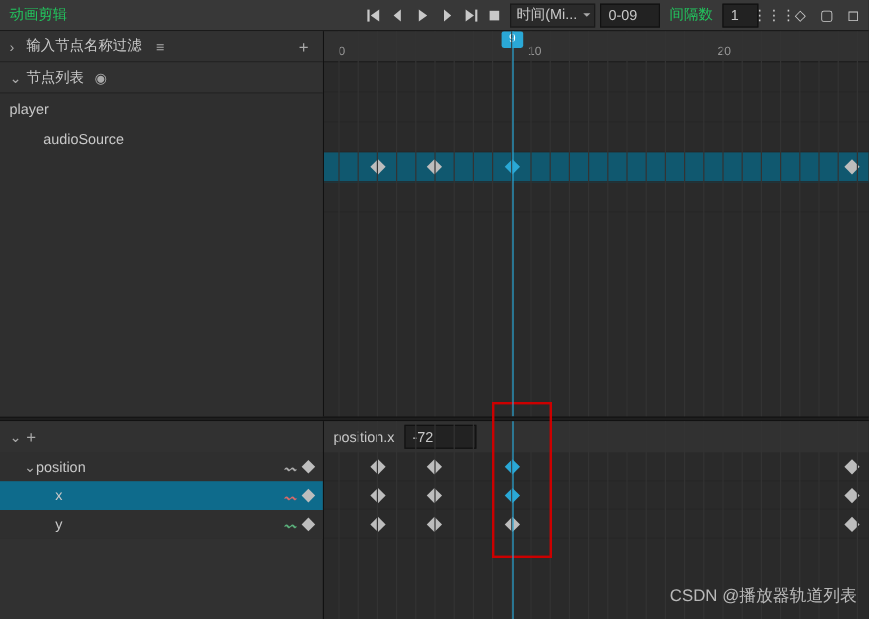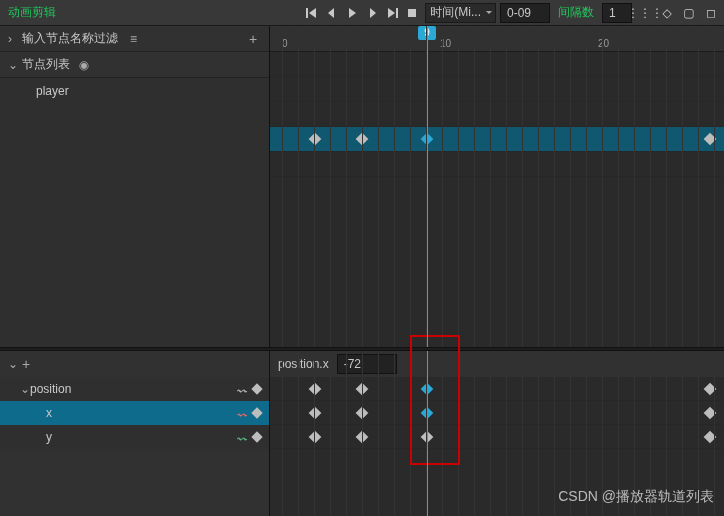--- a/index.html
+++ b/index.html
@@ -15,21 +15,21 @@
 .main-row{display:flex;height:321px;}
 .left-panel{width:270px;background:#313131;border-right:1px solid #111;display:flex;flex-direction:column;}
 .section-header{height:26px;display:flex;align-items:center;padding:0 8px;background:#313131;border-bottom:1px solid #222;}
 .chevron{width:10px;display:inline-block;color:#aaa;}
 .section-title{flex:1;padding-left:4px;}
 .hdr-icon{color:#aaa;width:16px;text-align:center;}
 .plus-icon{font-size:14px;}
 .filter-input{background:#262626;border:none;height:18px;flex:1;padding:0 6px;font-style:italic;color:#7a7a7a;}
 .filter-row{display:flex;align-items:center;gap:6px;flex:1;}
 .node-list{flex:1;background:#2f2f2f;}
-.node-item{height:25px;display:flex;align-items:center;padding-left:36px;}
+.node-item{height:25px;display:flex;align-items:center;padding-left:8px;}
 .node-item.indent{padding-left:36px;}
 .node-item.selected{background:#0e6b8c;color:#fff;}
 .timeline-area{flex:1;background:#2a2a2a;position:relative;overflow:hidden;}
 .ruler{height:26px;background:#313131;border-bottom:1px solid #1c1c1c;position:relative;}
 .ruler-tick{position:absolute;top:12px;color:#999;font-size:10px;}
 .playhead-marker{position:absolute;top:0;width:18px;height:14px;background:#2aa8d6;color:#fff;font-size:10px;text-align:center;line-height:14px;border-radius:2px;}
 .playhead-line{position:absolute;top:0;width:1px;height:100%;background:#2aa8d6;z-index:5;}
 .grid-line{position:absolute;top:0;width:1px;height:100%;background:#333;}
 .track{height:25px;position:relative;border-bottom:1px solid #272727;}
 .track.selected{background:#10586f;}
@@ -121,20 +121,21 @@
     </div>
     <div class="section-header">
       <span class="chevron">⌄</span>
       <span style="padding-left:4px;">节点列表</span>
       <div class="filter-row">
         <span class="hdr-icon" style="margin-left:6px;">◉</span>
       </div>
     </div>
     <div class="node-list" id="node-list">
         <div class="node-item">player</div>
+        <div class="node-item indent">audioSource</div>
       </div>
   </div>
 
   <div class="timeline-area">
     <div class="ruler" id="ruler">
         <span class="ruler-tick" style="left: 12px;">0</span>
         <span class="ruler-tick" style="left: 170px;">10</span>
         <span class="ruler-tick" style="left: 328px;">20</span>
         <div class="playhead-marker" style="left: 148px;">9</div>
       </div>

